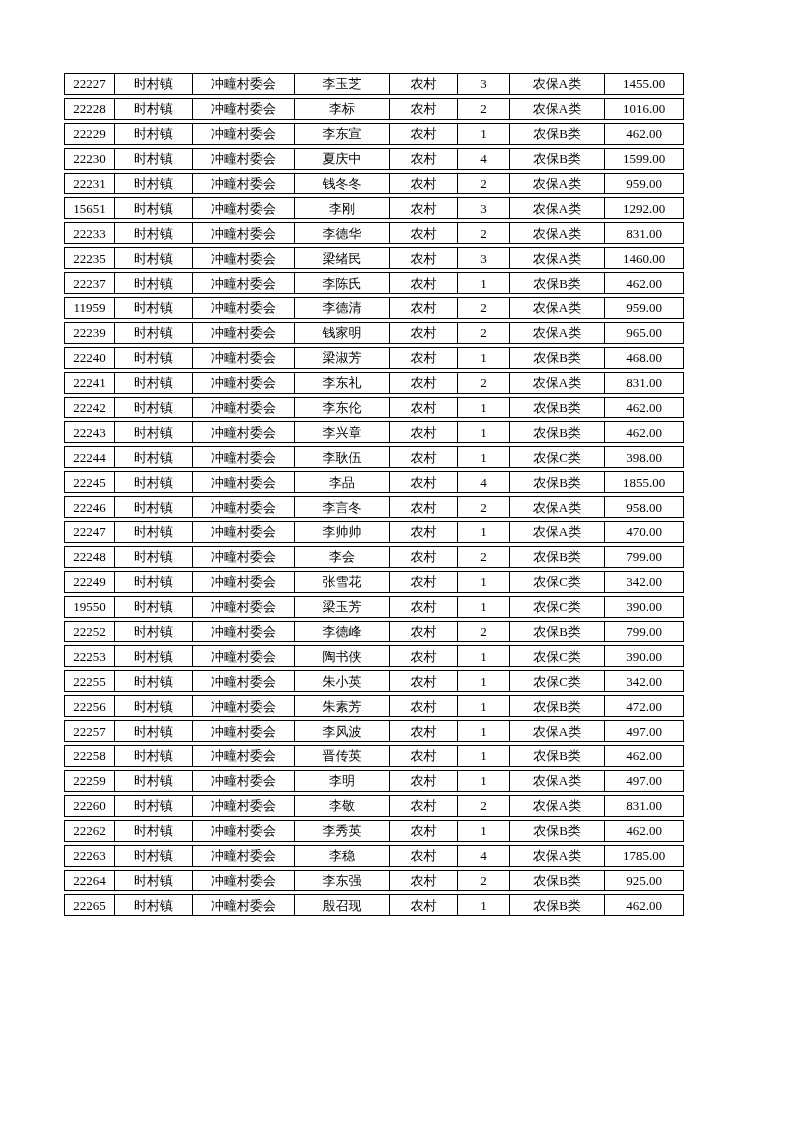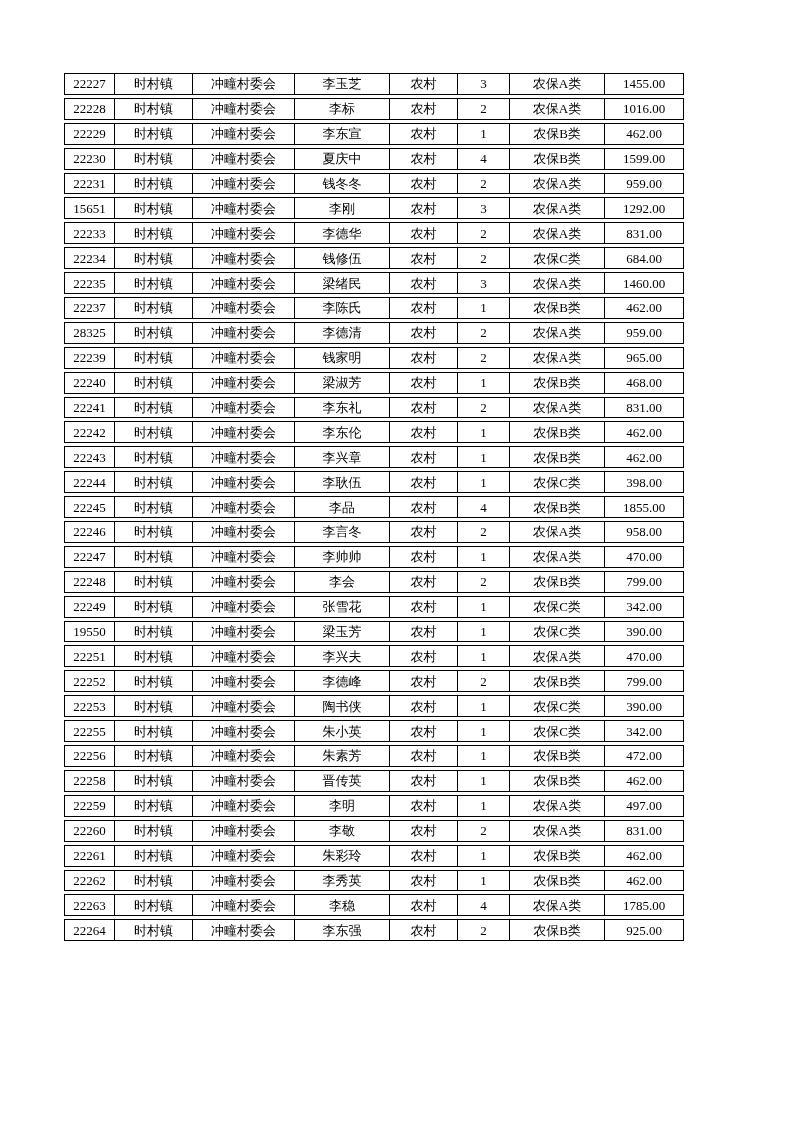--- a/index.html
+++ b/index.html
@@ -136,30 +136,20 @@
     <td>22233</td>
     <td>时村镇</td>
     <td>冲疃村委会</td>
     <td>李德华</td>
     <td>农村</td>
     <td>2</td>
     <td>农保A类</td>
     <td>831.00</td>
   </tr>
 
-  <tr>
-    <td>22234</td>
-    <td>时村镇</td>
-    <td>冲疃村委会</td>
-    <td>钱修伍</td>
-    <td>农村</td>
-    <td>2</td>
-    <td>农保C类</td>
-    <td>684.00</td>
-  </tr>
 
   <tr>
     <td>22235</td>
     <td>时村镇</td>
     <td>冲疃村委会</td>
     <td>梁绪民</td>
     <td>农村</td>
     <td>3</td>
     <td>农保A类</td>
     <td>1460.00</td>
@@ -171,21 +161,21 @@
     <td>时村镇</td>
     <td>冲疃村委会</td>
     <td>李陈氏</td>
     <td>农村</td>
     <td>1</td>
     <td>农保B类</td>
     <td>462.00</td>
   </tr>
 
   <tr>
-    <td>28325</td>
+    <td>11959</td>
     <td>时村镇</td>
     <td>冲疃村委会</td>
     <td>李德清</td>
     <td>农村</td>
     <td>2</td>
     <td>农保A类</td>
     <td>959.00</td>
   </tr>
 
   <tr>
@@ -313,30 +303,20 @@
     <td>19550</td>
     <td>时村镇</td>
     <td>冲疃村委会</td>
     <td>梁玉芳</td>
     <td>农村</td>
     <td>1</td>
     <td>农保C类</td>
     <td>390.00</td>
   </tr>
 
-  <tr>
-    <td>22251</td>
-    <td>时村镇</td>
-    <td>冲疃村委会</td>
-    <td>李兴夫</td>
-    <td>农村</td>
-    <td>1</td>
-    <td>农保A类</td>
-    <td>470.00</td>
-  </tr>
 
   <tr>
     <td>22252</td>
     <td>时村镇</td>
     <td>冲疃村委会</td>
     <td>李德峰</td>
     <td>农村</td>
     <td>2</td>
     <td>农保B类</td>
     <td>799.00</td>
@@ -369,20 +349,30 @@
     <td>22256</td>
     <td>时村镇</td>
     <td>冲疃村委会</td>
     <td>朱素芳</td>
     <td>农村</td>
     <td>1</td>
     <td>农保B类</td>
     <td>472.00</td>
   </tr>
 
+  <tr>
+    <td>22257</td>
+    <td>时村镇</td>
+    <td>冲疃村委会</td>
+    <td>李风波</td>
+    <td>农村</td>
+    <td>1</td>
+    <td>农保A类</td>
+    <td>497.00</td>
+  </tr>
 
   <tr>
     <td>22258</td>
     <td>时村镇</td>
     <td>冲疃村委会</td>
     <td>晋传英</td>
     <td>农村</td>
     <td>1</td>
     <td>农保B类</td>
     <td>462.00</td>
@@ -403,30 +393,20 @@
     <td>22260</td>
     <td>时村镇</td>
     <td>冲疃村委会</td>
     <td>李敬</td>
     <td>农村</td>
     <td>2</td>
     <td>农保A类</td>
     <td>831.00</td>
   </tr>
 
-  <tr>
-    <td>22261</td>
-    <td>时村镇</td>
-    <td>冲疃村委会</td>
-    <td>朱彩玲</td>
-    <td>农村</td>
-    <td>1</td>
-    <td>农保B类</td>
-    <td>462.00</td>
-  </tr>
 
   <tr>
     <td>22262</td>
     <td>时村镇</td>
     <td>冲疃村委会</td>
     <td>李秀英</td>
     <td>农村</td>
     <td>1</td>
     <td>农保B类</td>
     <td>462.00</td>
@@ -447,15 +427,25 @@
     <td>22264</td>
     <td>时村镇</td>
     <td>冲疃村委会</td>
     <td>李东强</td>
     <td>农村</td>
     <td>2</td>
     <td>农保B类</td>
     <td>925.00</td>
   </tr>
 
+  <tr>
+    <td>22265</td>
+    <td>时村镇</td>
+    <td>冲疃村委会</td>
+    <td>殷召现</td>
+    <td>农村</td>
+    <td>1</td>
+    <td>农保B类</td>
+    <td>462.00</td>
+  </tr>
 </tbody>
   </table>
 </div>
 
 </body></html>

